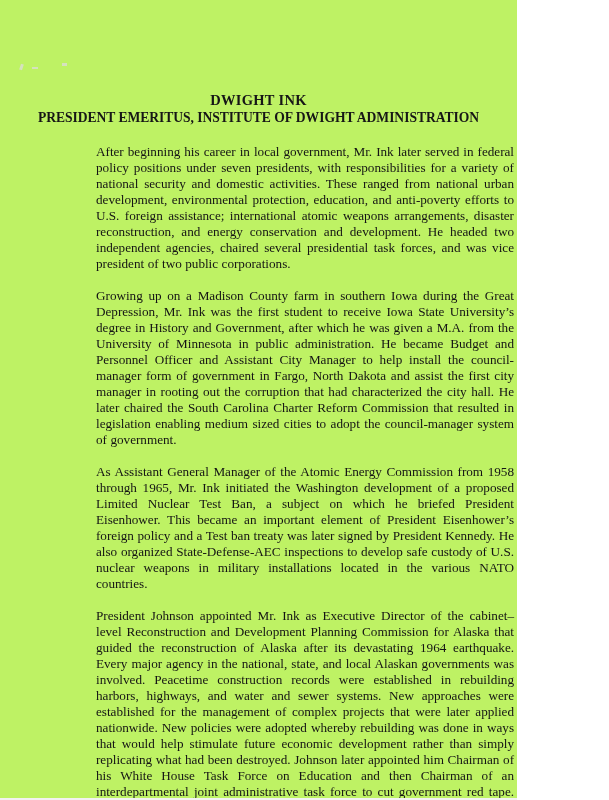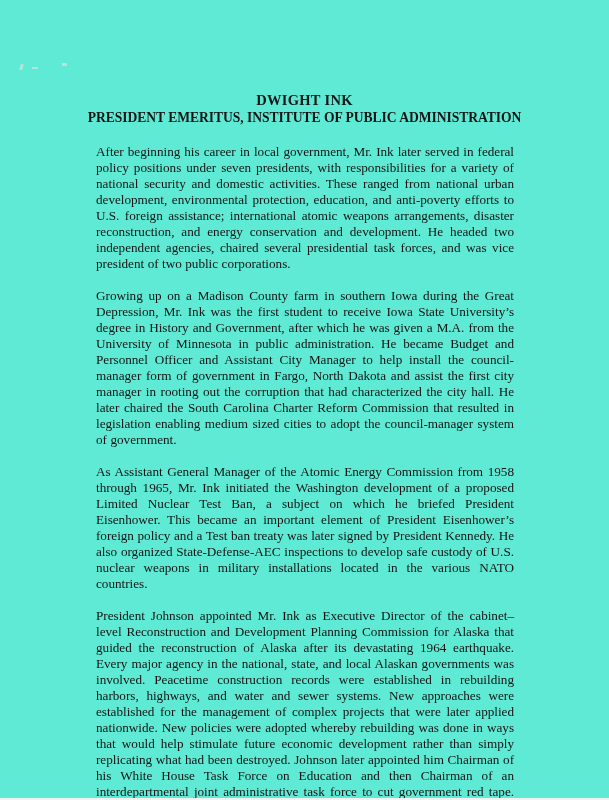--- a/index.html
+++ b/index.html
@@ -9,23 +9,23 @@
   body {
     width: 609px;
     height: 800px;
     background: #ffffff;
     font-family: "Liberation Serif", "DejaVu Serif", serif;
     overflow: hidden;
   }
 
   .page {
     position: relative;
-    width: 609px;
+    width: 517px;
     height: 800px;
-    background: #5eead4;
+    background: #bef264;
     box-sizing: border-box;
     overflow: hidden;
   }
 
   
   .scan-marks {
     position: absolute;
     left: 18px;
     top: 62px;
     width: 70px;
@@ -105,21 +105,21 @@
 <div class="page">
 
   <div class="scan-marks">
     <span class="m1"></span>
     <span class="m2"></span>
     <span class="m3"></span>
   </div>
 
   <div class="doc-heading">
     <div class="name">DWIGHT INK</div>
-    <div class="subtitle">PRESIDENT EMERITUS, INSTITUTE OF PUBLIC ADMINISTRATION</div>
+    <div class="subtitle">PRESIDENT EMERITUS, INSTITUTE OF DWIGHT ADMINISTRATION</div>
   </div>
 
   <div class="body-text">
     <p class="para">After beginning his career in local government, Mr. Ink later served in federal policy positions under seven presidents, with responsibilities for a variety of national security and domestic activities.  These ranged from national urban development, environmental protection, education, and anti-poverty efforts to U.S. foreign assistance; international atomic weapons arrangements, disaster reconstruction, and energy conservation and development.  He headed two independent agencies, chaired several presidential task forces, and was vice president of two public corporations.</p>
     <p class="para">Growing up on a Madison County farm in southern Iowa during the Great Depression, Mr. Ink was the first student to receive Iowa State University’s degree in History and Government, after which he was given a M.A. from the University of Minnesota in public administration.  He became Budget and Personnel Officer and Assistant City Manager to help install the council-manager form of government in Fargo, North Dakota and assist the first city manager in rooting out the corruption that had characterized the city hall.  He later chaired the South Carolina Charter Reform Commission that resulted in legislation enabling medium sized cities to adopt the council-manager system of government.</p>
     <p class="para">As Assistant General Manager of the Atomic Energy Commission from 1958 through 1965, Mr. Ink initiated the Washington development of a proposed Limited Nuclear Test Ban, a subject on which he briefed President Eisenhower.  This became an important element of President Eisenhower’s foreign policy and a Test ban treaty was later signed by President Kennedy.  He also organized State-Defense-AEC inspections to develop safe custody of U.S. nuclear weapons in military installations located in the various NATO countries.</p>
     <p class="para cut">President Johnson appointed Mr. Ink as Executive Director of the cabinet–level Reconstruction and Development Planning Commission for Alaska that guided the reconstruction of Alaska after its devastating 1964 earthquake. Every major agency in the national, state, and local Alaskan governments was involved.  Peacetime construction records were established in rebuilding harbors, highways, and water and sewer systems.  New approaches were established for the management of complex projects that were later applied nationwide.  New policies were adopted whereby rebuilding was done in ways that would help stimulate future economic development rather than simply replicating what had been destroyed.  Johnson later appointed him Chairman of his White House Task Force on Education and then Chairman of an interdepartmental joint administrative task force to cut government red tape.  Johnson also assigned Mr. Ink to help Secretary Weaver organize the new Department of Housing and Urban Development along non-traditional lines.  As assistant secretary of the new department, he established for</p>
   </div>
 
   <div class="page-edge"></div>

